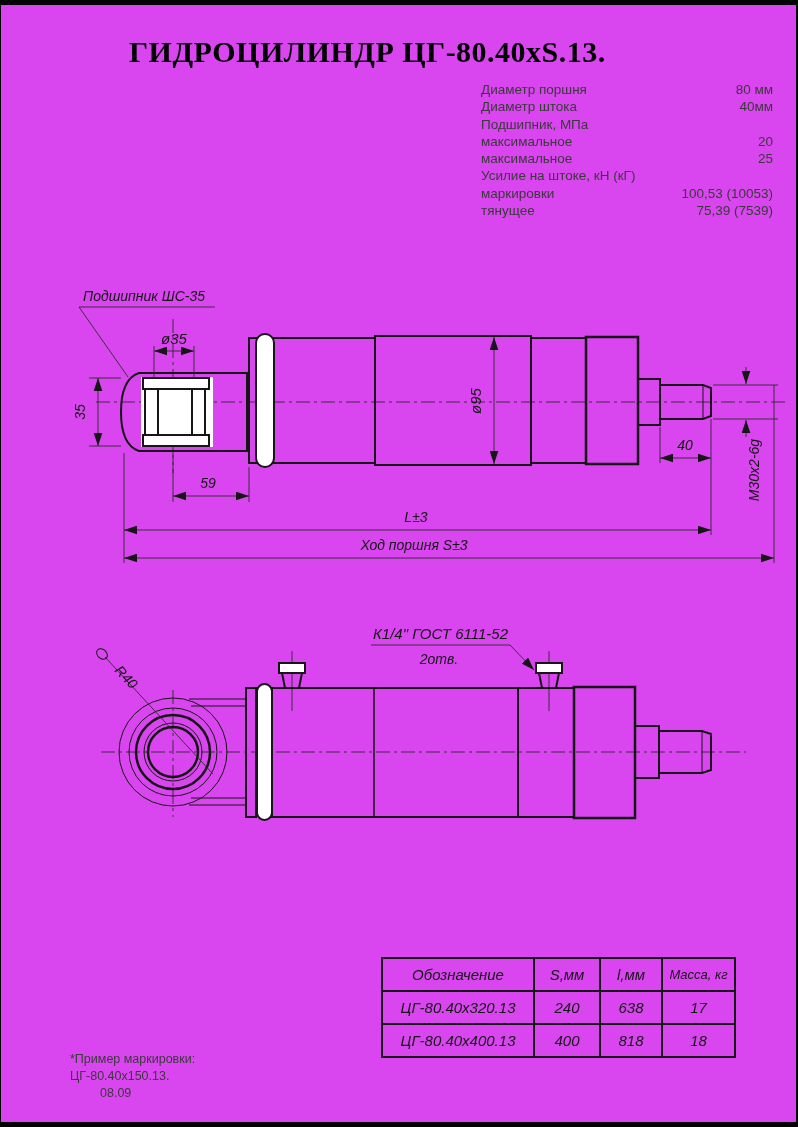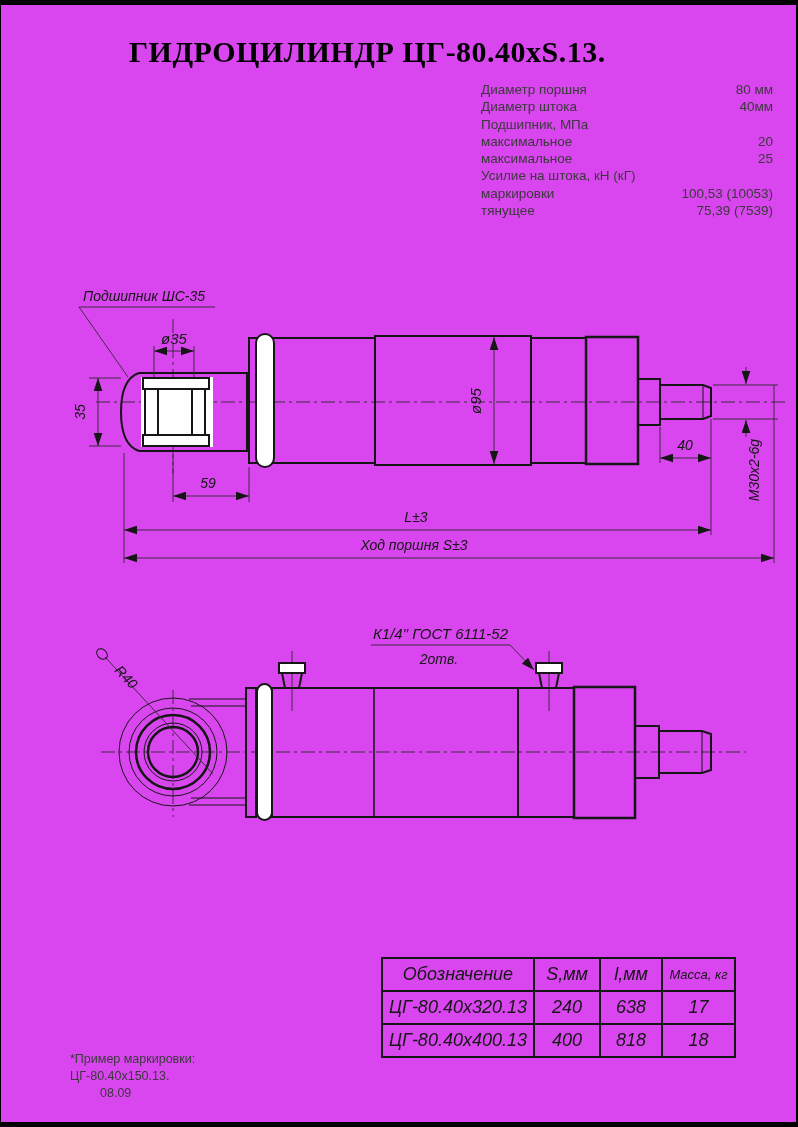--- a/index.html
+++ b/index.html
@@ -25,21 +25,21 @@
   .s2  { stroke:#161616; stroke-width:2;   fill:none; }
   .s25 { stroke:#161616; stroke-width:2.5; fill:none; }
   .wf  { fill:#fff; }
   .cl  { stroke:#2b2b2b; stroke-width:0.9; stroke-dasharray:14 4 3 4; fill:none; }
   .dim { stroke:#2b2b2b; stroke-width:0.9; fill:none; }
   .dtext { font-family:"Liberation Sans", sans-serif; font-style:italic; font-size:14px; fill:#161616; }
   .dtext15 { font-size:15px; }
   .dtable { position:absolute; left:380px; top:952px; border-collapse:collapse; table-layout:fixed; }
   .dtable th, .dtable td {
     border:2px solid #161616; font-family:"Liberation Sans", sans-serif;
-    font-style:italic; font-weight:normal; font-size:18px; color:#161616;
+    font-style:italic; font-weight:normal; font-size:15px; color:#161616;
     text-align:center; vertical-align:middle; height:31px; padding:0 3px;
     white-space:nowrap; overflow:hidden;
   }
   .note { position:absolute; left:33px; top:1046px; font-size:12.5px; color:#3a3a3a; line-height:17px;margin-left:36px; }
   .note .ind { padding-left:30px; }
 </style>
 </head>
 <body>
 
 <div class="page">
@@ -61,21 +61,21 @@
       </div>
     <div class="spec-row">
         <span class="spec-label">максимальное</span>
         <span class="spec-value">20</span>
       </div>
     <div class="spec-row">
         <span class="spec-label">максимальное</span>
         <span class="spec-value">25</span>
       </div>
     <div class="spec-row">
-        <span class="spec-label">Усилие на штока, кН (кГ)</span>
+        <span class="spec-label">Усилие на штоке, кН (кГ)</span>
         <span class="spec-value"></span>
       </div>
     <div class="spec-row">
         <span class="spec-label">маркировки</span>
         <span class="spec-value">100,53 (10053)</span>
       </div>
     <div class="spec-row">
         <span class="spec-label">тянущее</span>
         <span class="spec-value">75,39 (7539)</span>
       </div>

